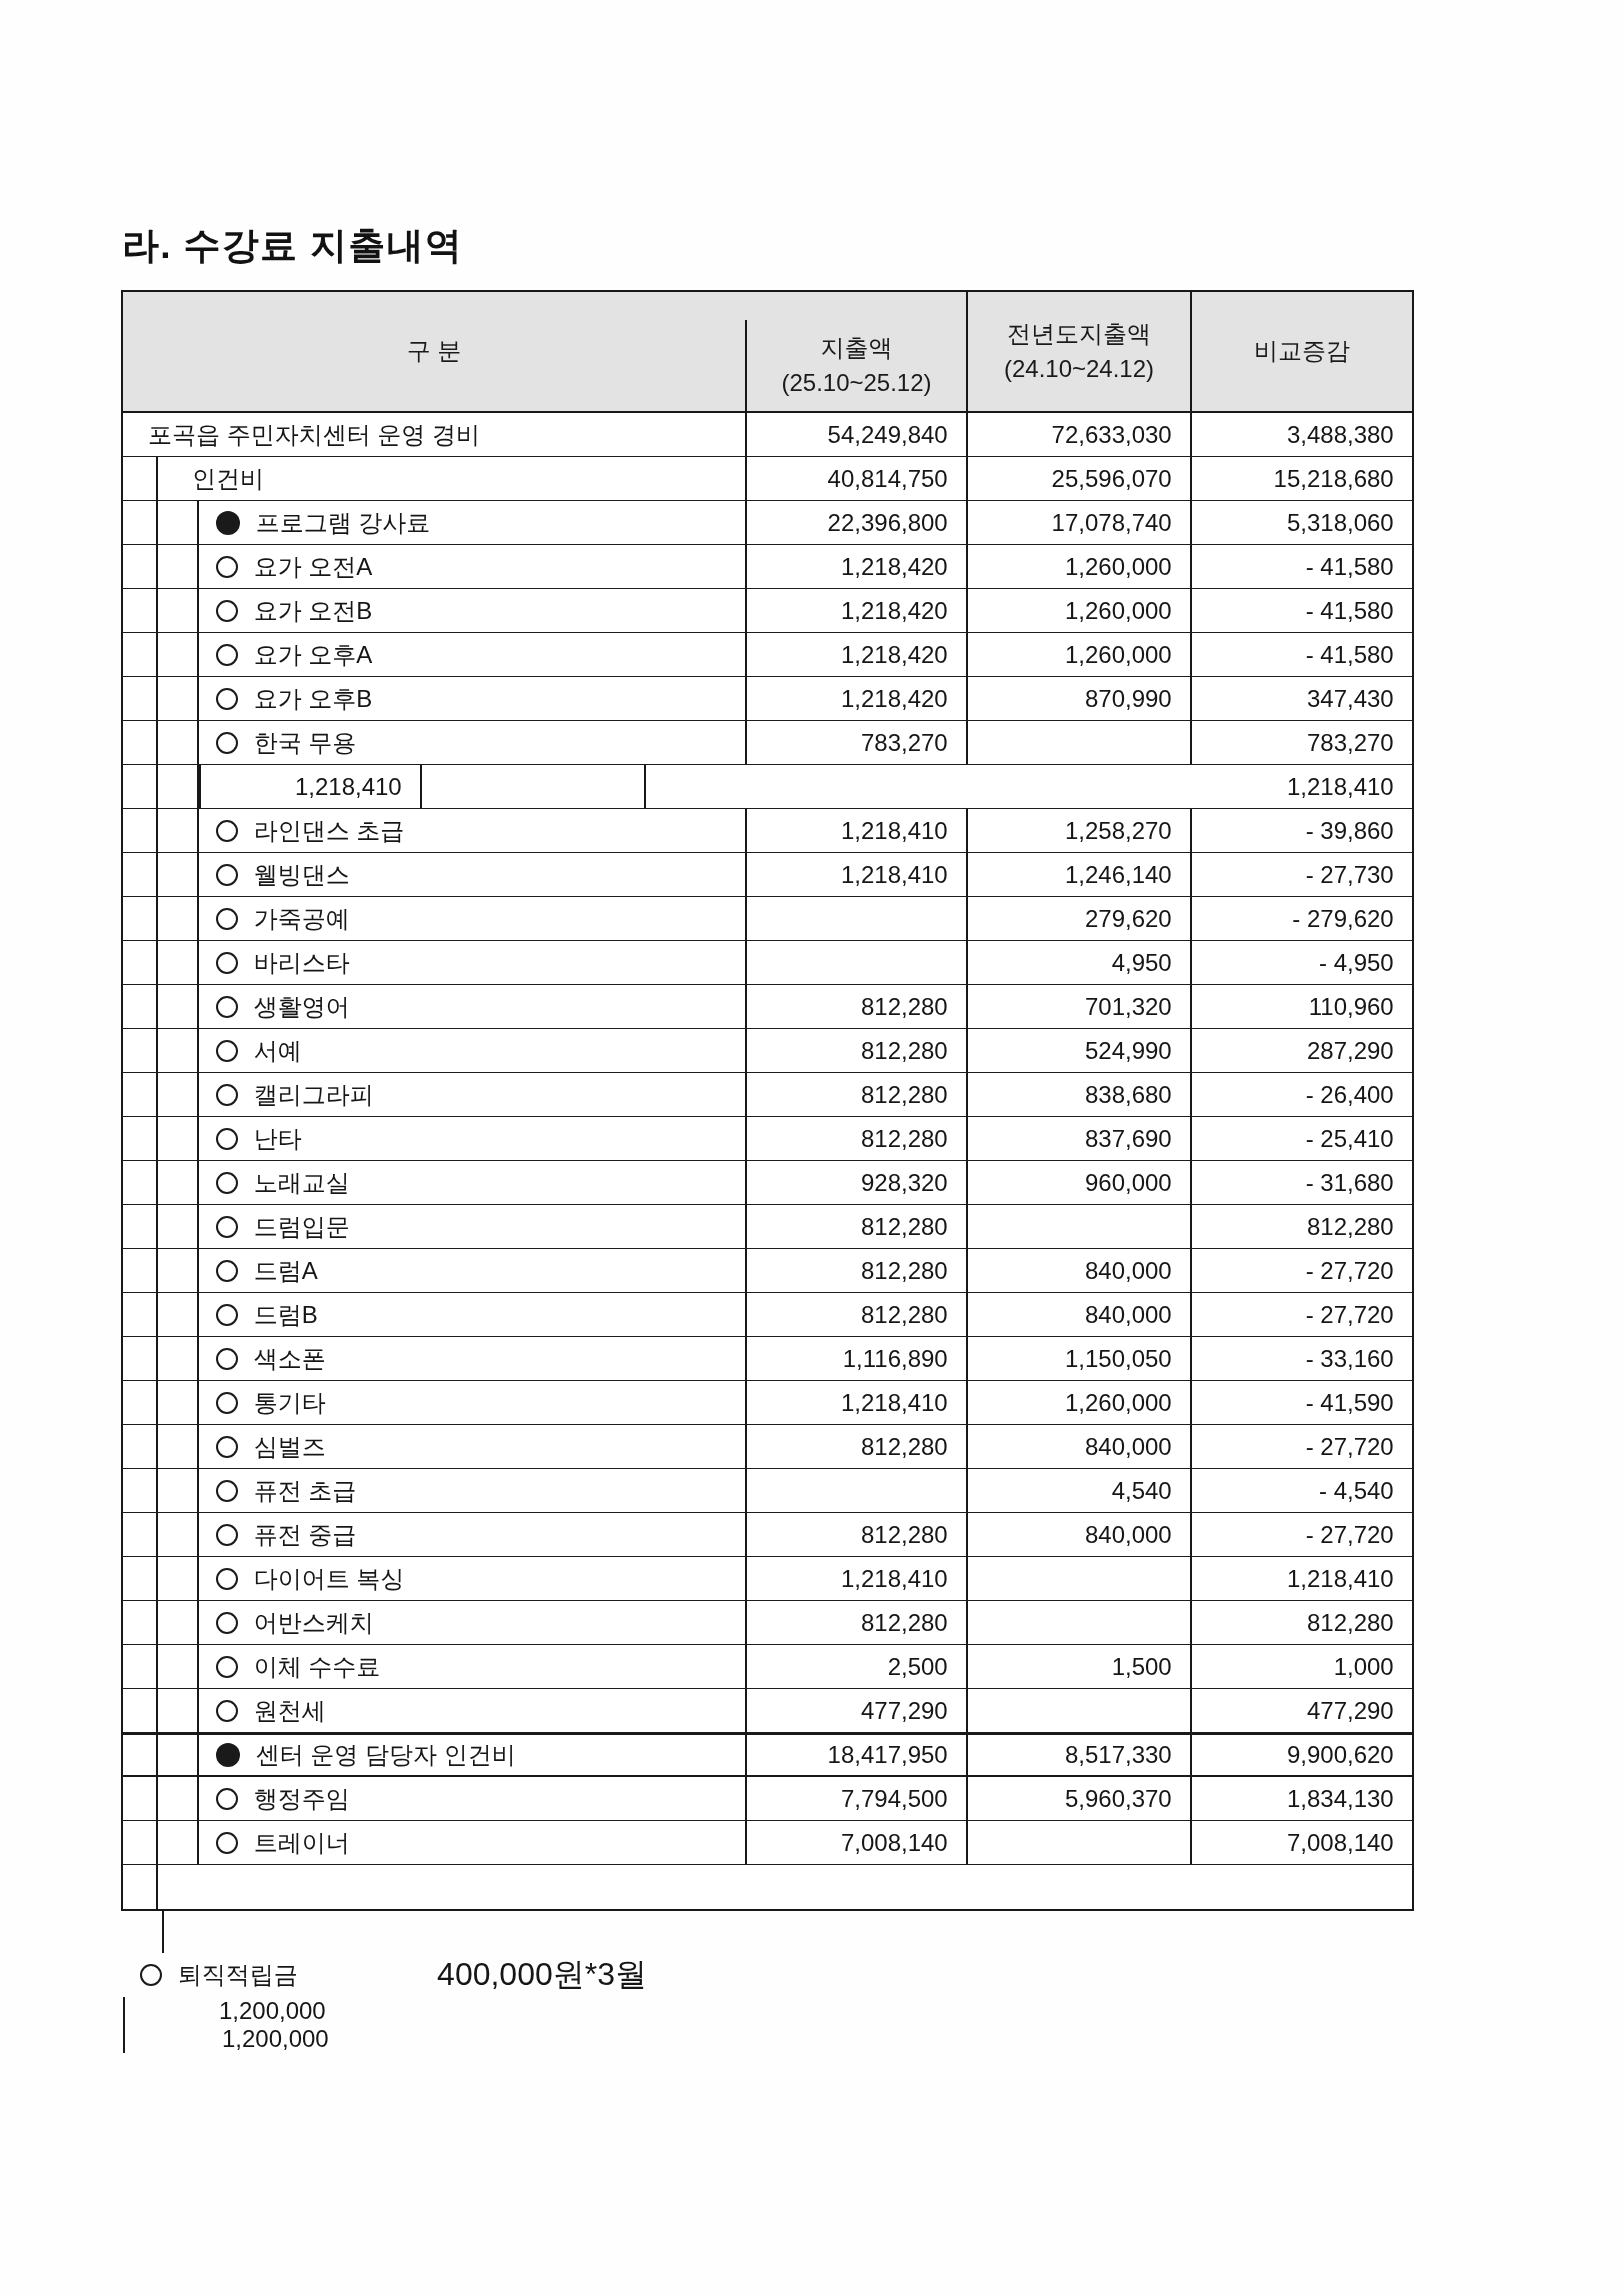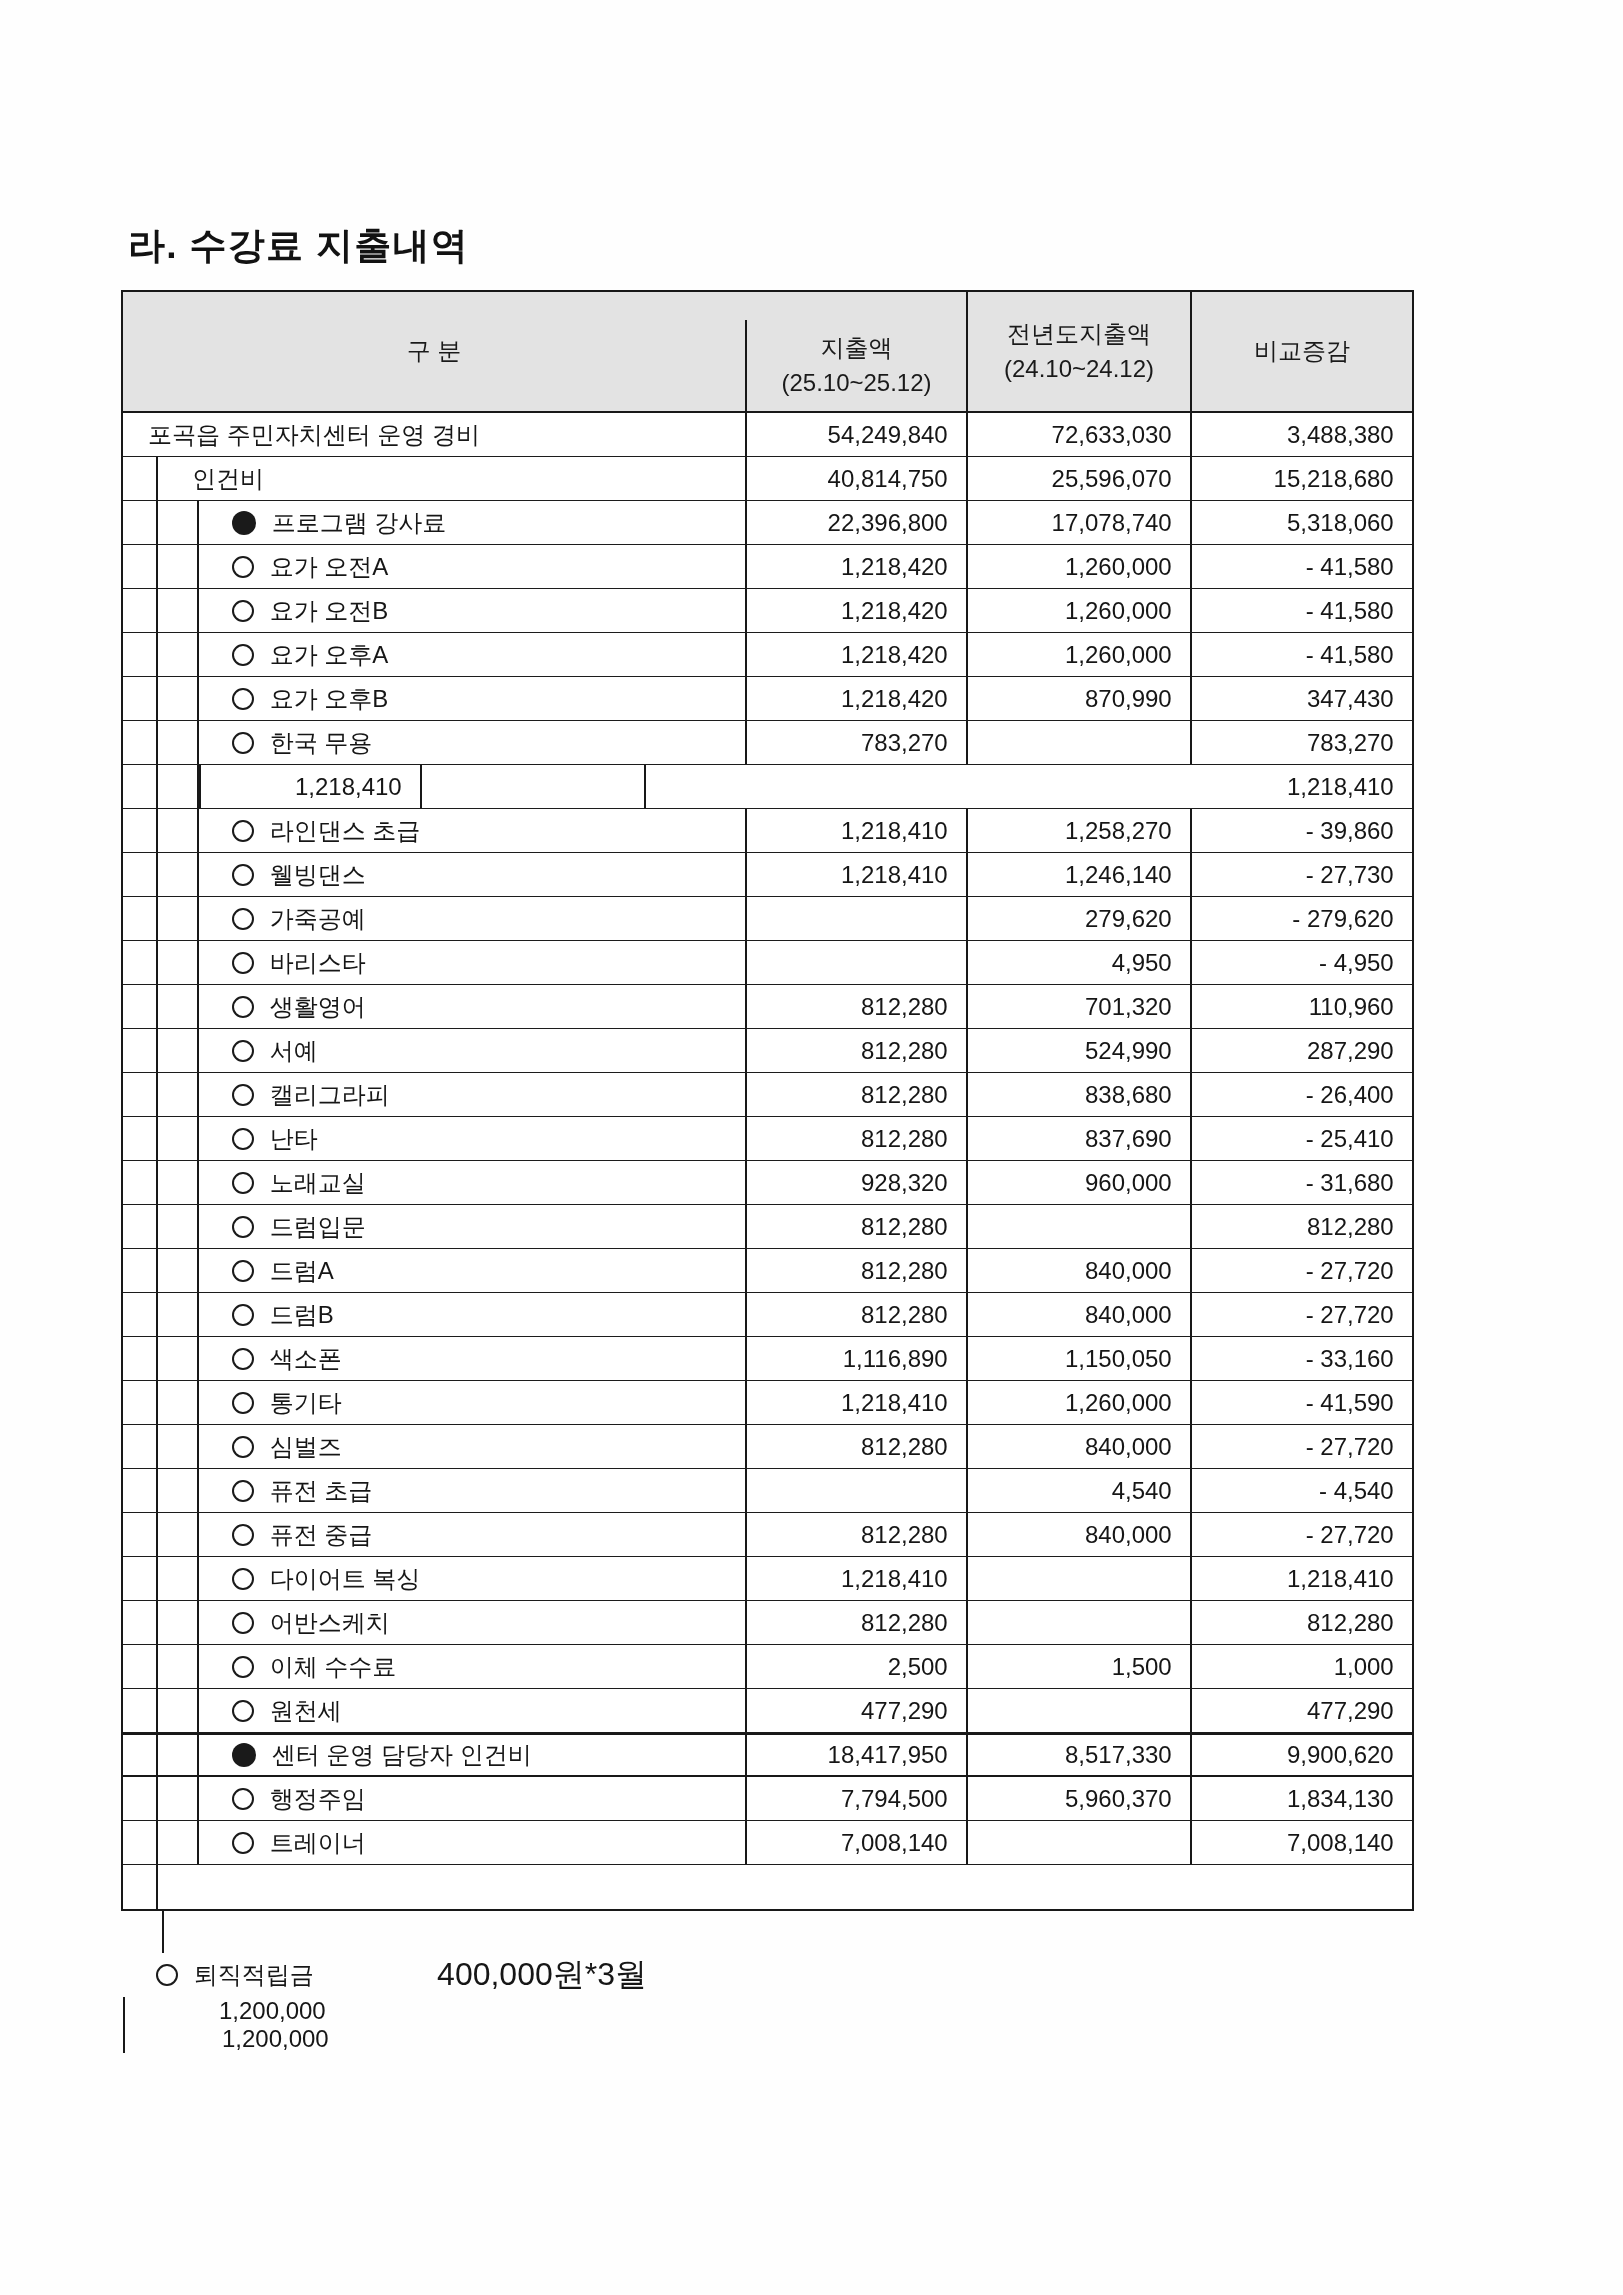--- a/index.html
+++ b/index.html
@@ -7,21 +7,21 @@
   body {
     width: 1623px; height: 2295px;
     position: relative;
     font-family: "Liberation Sans", "DejaVu Sans", sans-serif;
     color: #161616;
   }
   .page { position: absolute; inset: 0; background: #fefefe; }
 
   .title {
     position: absolute;
-    left: 128px; top: 221px;
+    left: 122px; top: 221px;
     font-size: 37px;
     font-weight: 700;
     letter-spacing: 1.3px;
     color: #121212;
   }
 
   .table {
     position: absolute;
     left: 121px; top: 290px;
     width: 1293px;
@@ -68,21 +68,21 @@
 
   .catwrap {
     flex: 0 0 auto;
     display: flex; align-items: center;
     font-size: 24px;
     overflow: hidden;
   }
   
   .catwrap.l0 { width: 622px; padding-left: 25px; }
   .catwrap.l1 { width: 587px; padding-left: 34px; }
-  .catwrap.l2 { width: 546px; padding-left: 33px; }
+  .catwrap.l2 { width: 546px; padding-left: 17px; }
 
   .num {
     display: flex; align-items: center; justify-content: flex-end;
     padding-right: 18.3px;
     font-size: 24px;
     border-left: 2px solid #181818;
     flex: 0 0 auto;
     white-space: nowrap;
   }
   .num.c1 { width: 221px; }

